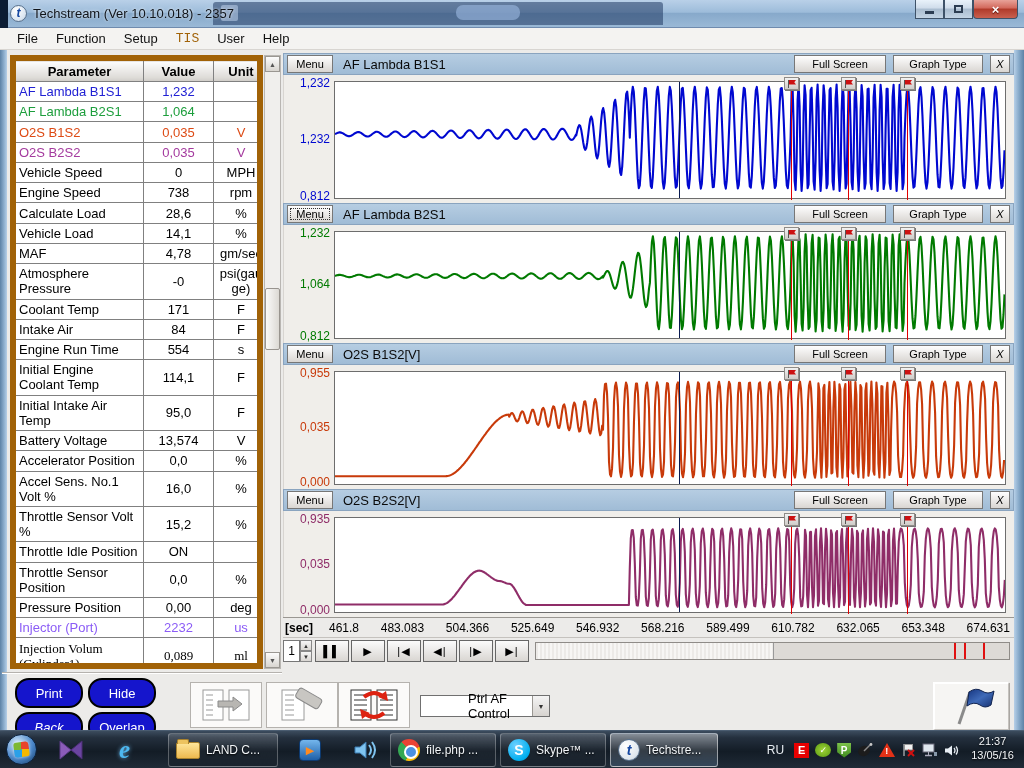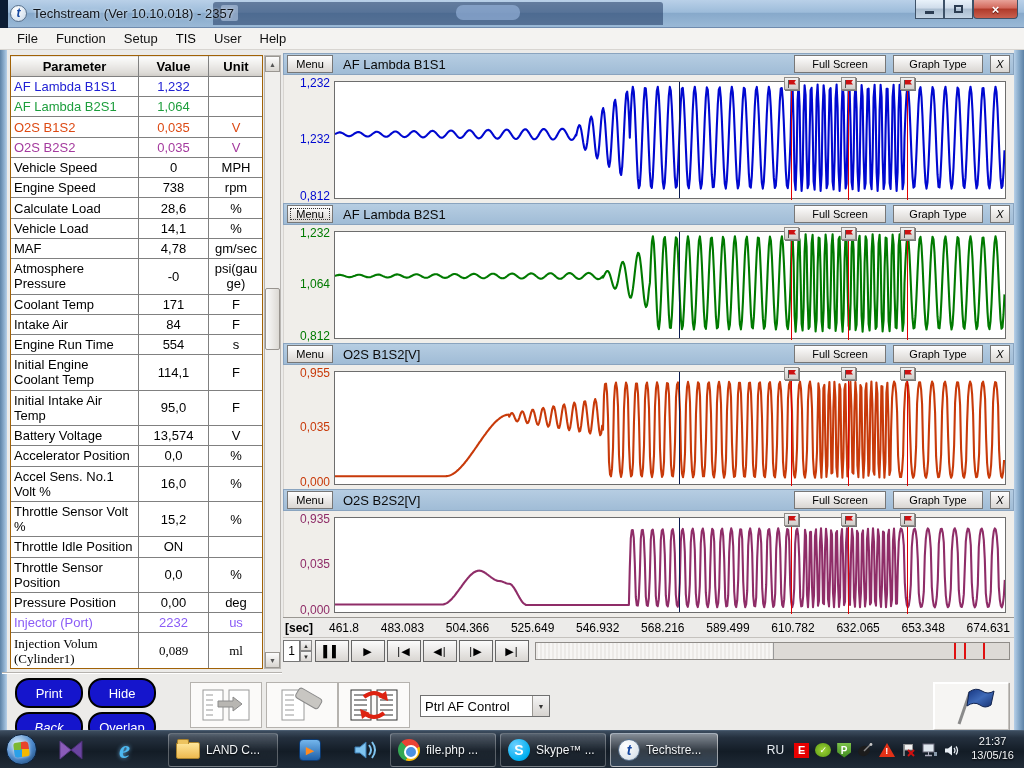--- a/index.html
+++ b/index.html
@@ -24,35 +24,35 @@
   .wbtn { width:29px; height:19px; border:1px solid #3e5268; border-top:none; display:flex; align-items:center; justify-content:center;
     background:linear-gradient(#e9f2fa 0%, #cfdcea 45%, #a9bccf 50%, #c3d4e4 100%); }
   .wbtn.close { width:45px; background:linear-gradient(#e8a299 0%, #d2685b 45%, #b03a2a 50%, #c9604f 100%); border-radius:0 0 4px 4px; }
   .glyph-min { width:9px; height:3px; background:#2c3d52; margin-top:7px; }
   .glyph-restore { width:9px; height:8px; border:2px solid #2c3d52; background:transparent; }
   .glyph-close { color:#fff; font-size:13px; font-weight:bold; text-shadow:0 1px 1px #5a1008; }
 
   
   .menubar { position:absolute; left:0; top:28px; width:1024px; height:22px; background:#f4f3f1; border-bottom:1px solid #d8d5d1; display:flex; align-items:center; padding-left:8px; }
   .menu-item { font-size:13px; color:#111; padding:2px 9px; }
-  .menu-item.disabled { color:#000000; }
+  .menu-item.disabled { color:#a16207;font-family:Liberation Mono, monospace; }
 
   
   .client { position:absolute; left:0; top:50px; width:1024px; height:680px; background:#ecebe9; }
   .frame-left { position:absolute; left:0; top:0; width:7px; height:680px; background:linear-gradient(90deg,#5d82a6,#8fb0cf 60%,#b7d0e8); }
   .frame-right { position:absolute; right:0; top:0; width:10px; height:680px; background:linear-gradient(90deg,#b7d0e8,#86a9c9 50%,#5d82a6); }
 
   
   .param-table { position:absolute; left:10px; top:5px; width:253px; height:614px; border-collapse:collapse; table-layout:fixed; background:#fff; font-size:13px; }
   .param-table th, .param-table td { border:1px solid #808080; padding:2px 3px; line-height:15px; vertical-align:middle; }
   .param-table th { background:linear-gradient(#fdfdfd,#dedcd8 80%,#cfccc7); font-weight:bold; height:21px; }
   .param-table col.c-param { width:128px; } .param-table col.c-val { width:70px; } .param-table col.c-unit { width:55px; }
   td.v, td.u { text-align:center; }
   td.u { overflow-wrap:anywhere; }
-  .table-wrap { position:absolute; left:10px; top:5px; width:253px; height:614px; overflow:hidden; border:1px solid #a16207; }
+  .table-wrap { position:absolute; left:10px; top:5px; width:253px; height:614px; overflow:hidden; border:6px solid #a16207; }
   .table-wrap table { position:relative; left:-1px; top:-1px; }
 
   
   .tscroll { position:absolute; left:264px; top:5px; width:17px; height:614px; background:#f0efed; border:1px solid #b9b6b2; }
   .tsbtn { position:absolute; left:0; width:15px; height:16px; background:linear-gradient(#fcfcfc,#d8d5d0); border:1px solid #9a9792; font-size:7px; color:#555; display:flex; align-items:center; justify-content:center; }
   .tsup { top:0; } .tsdown { bottom:0; }
   .tsthumb { position:absolute; left:0; top:232px; width:15px; height:62px; background:linear-gradient(90deg,#fafafa,#dcd9d4); border:1px solid #98948f; border-radius:2px; }
 
   .hgroove { position:absolute; left:2px; top:622px; width:280px; height:2px; border-top:1px solid #b5b2ae; border-bottom:1px solid #fff; }
 
@@ -60,21 +60,21 @@
   .blue-btn { position:absolute; width:68px; height:30px; background:#1515cc; border:2px solid #000; border-radius:14px; color:#fff; font-size:13px; display:flex; align-items:center; justify-content:center; }
   .b-print { left:15px; top:628px; } .b-hide { left:88px; top:628px; }
   .b-back { left:15px; top:662px;font-style:italic; } .b-overlap { left:88px; top:662px; }
 
   
   .tool-btn { position:absolute; top:632px; width:72px; height:46px; background:#fbfaf9; border:1px solid #b5b2ae; display:flex; align-items:center; justify-content:center; }
   .tb1 { left:190px; } .tb2 { left:266px; } .tb3 { left:338px; }
 
   
   .dropdown { position:absolute; left:420px; top:645px; width:130px; height:22px; background:#fff; border:1px solid #707070; display:flex; align-items:center; font-size:13px; }
-  .dd-text { flex:1; padding-left:4px; }
+  .dd-text { flex:1; padding-left:4px;margin-left:43px; }
   .dd-arrow { width:17px; height:100%; background:linear-gradient(#f4f4f4,#d6d3cf); border-left:1px solid #9a9792; font-size:7px; color:#333; display:flex; align-items:center; justify-content:center; }
 
   
   .flag-big { position:absolute; left:933px; top:632px; width:76px; height:48px; background:#f6f5f3; border:1px solid #c5c2be; border-top:2px solid #fff; border-left:2px solid #fff; box-shadow:1px 1px 0 #a9a6a2; display:flex; align-items:center; justify-content:center; }
 
   
   .graphs { position:absolute; left:283px; top:3px; width:731px; }
   .graph-panel { width:100%; }
   .panel-header { height:22px; background:linear-gradient(#b6cde2,#a0bcd6); border:1px solid #8aa4bf; display:flex; align-items:center; }
   .pbtn { height:18px; background:linear-gradient(#fefefe,#d9d6d2); border:1px solid #777; font-size:11px; color:#000; font-family:inherit; display:flex; align-items:center; justify-content:center; }

